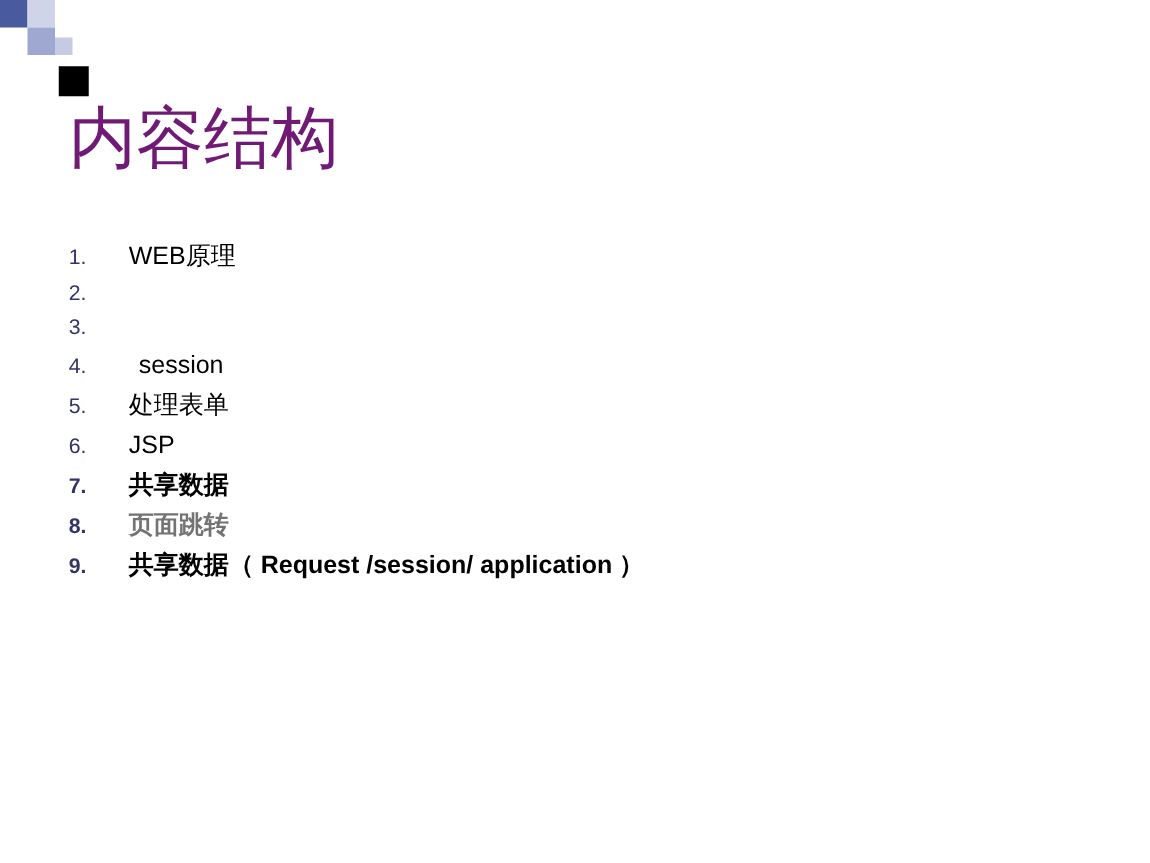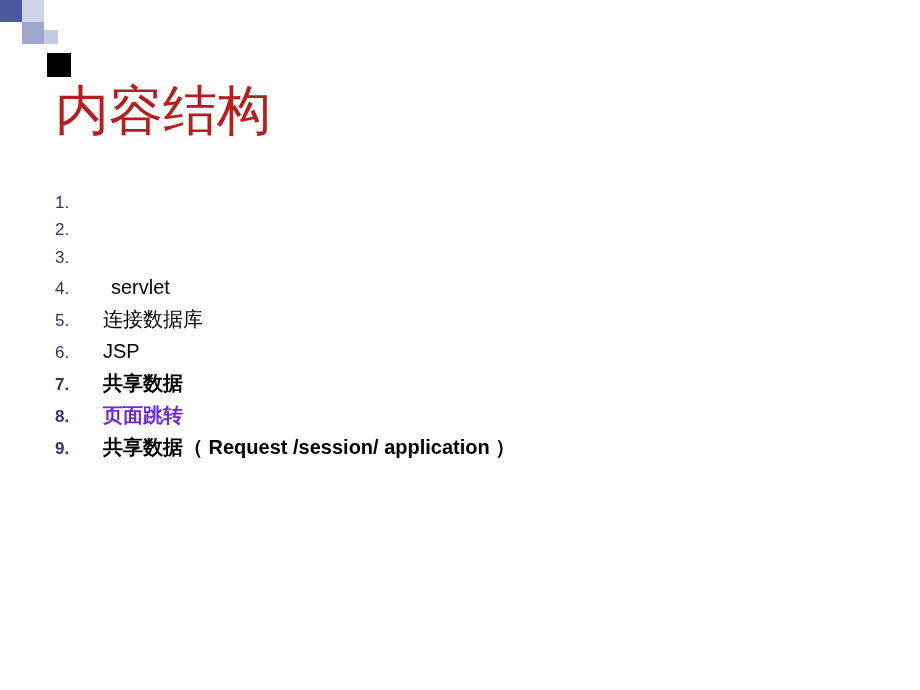--- a/index.html
+++ b/index.html
@@ -52,21 +52,21 @@
       width: 14px;
       height: 14px;
       background: #c5cbe2;
     }
     .title {
       position: absolute;
       top: 75px;
       left: 55px;
       font-size: 54px;
       font-family: "SimSun", serif;
-      color: #b91c1c;
+      color: #701a75;
       font-weight: normal;
     }
     .list {
       position: absolute;
       top: 190px;
       left: 55px;
       font-size: 20px;
       line-height: 1.55;
       counter-reset: item;
     }
@@ -86,21 +86,21 @@
       font-family: Arial, "SimSun", sans-serif;
       padding-left: 8px;
     }
     .bold {
       font-weight: bold;
     }
     .bold .num {
       font-weight: bold;
     }
     .red .content {
-      color: #6d28d9;
+      color: #737373;
       font-family: Liberation Serif, serif;
     }
     .indent {
       padding-left: 16px;
     }
     .black-square {
       position: absolute;
       left: 47px;
       top: 53px;
       width: 24px;
@@ -117,34 +117,35 @@
   <div class="square sq3"></div>
   <div class="square sq4"></div>
   <div class="black-square"></div>
 </div>
 
 <h1 class="title">内容结构</h1>
 
 <ol class="list">
     <div class="list-item">
       <span class="num">1.</span>
+      <span class="content">WEB原理</span>
     </div>
     <div class="list-item">
       <span class="num">2.</span>
     </div>
     <div class="list-item">
       <span class="num">3.</span>
     </div>
     <div class="list-item">
       <span class="num">4.</span>
-      <span class="content indent">servlet</span>
+      <span class="content indent">session</span>
     </div>
     <div class="list-item">
       <span class="num">5.</span>
-      <span class="content">连接数据库</span>
+      <span class="content">处理表单</span>
     </div>
     <div class="list-item">
       <span class="num">6.</span>
       <span class="content">JSP</span>
     </div>
     <div class="list-item bold">
       <span class="num">7.</span>
       <span class="content">共享数据</span>
     </div>
     <div class="list-item bold red">

